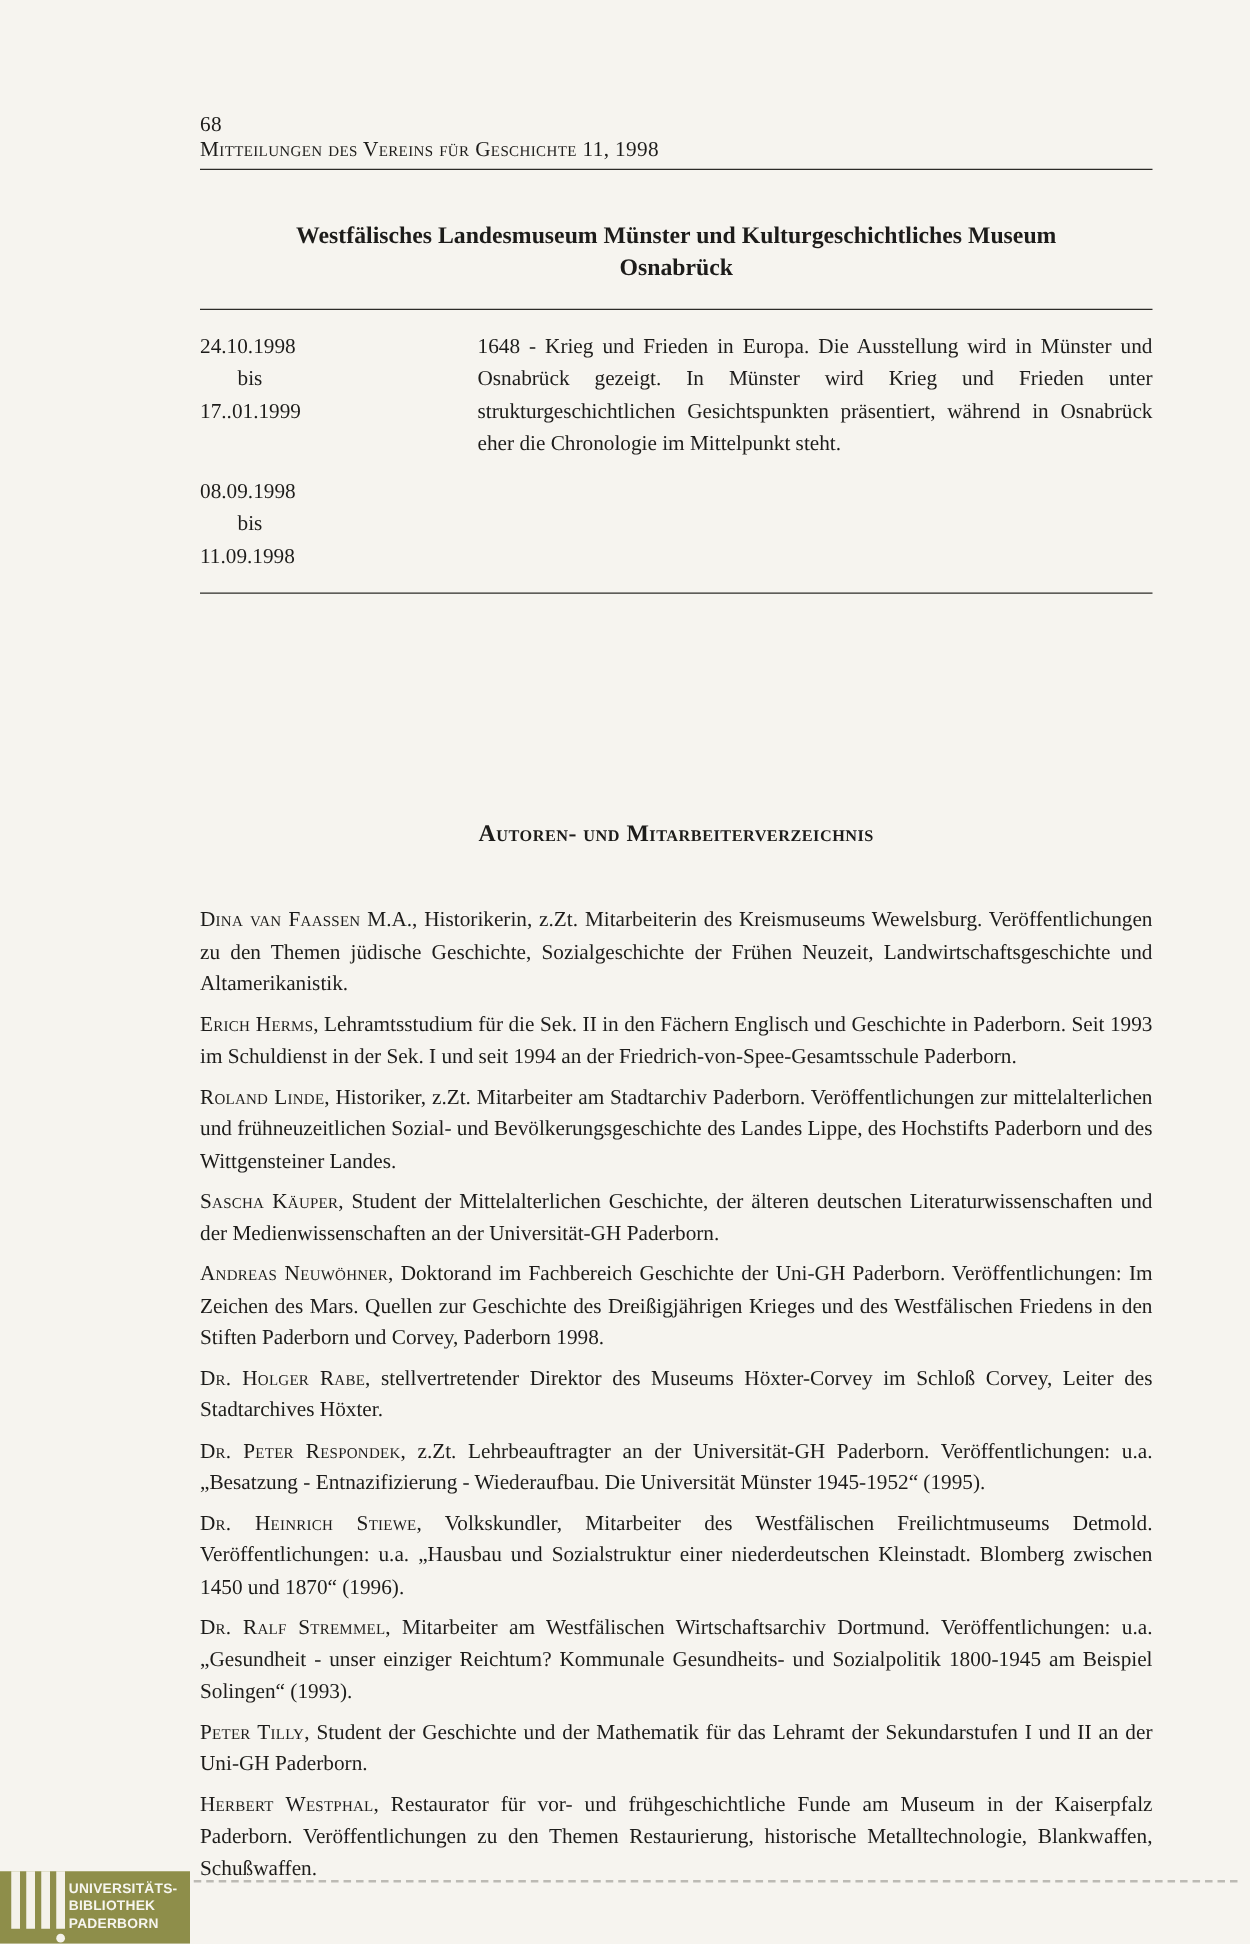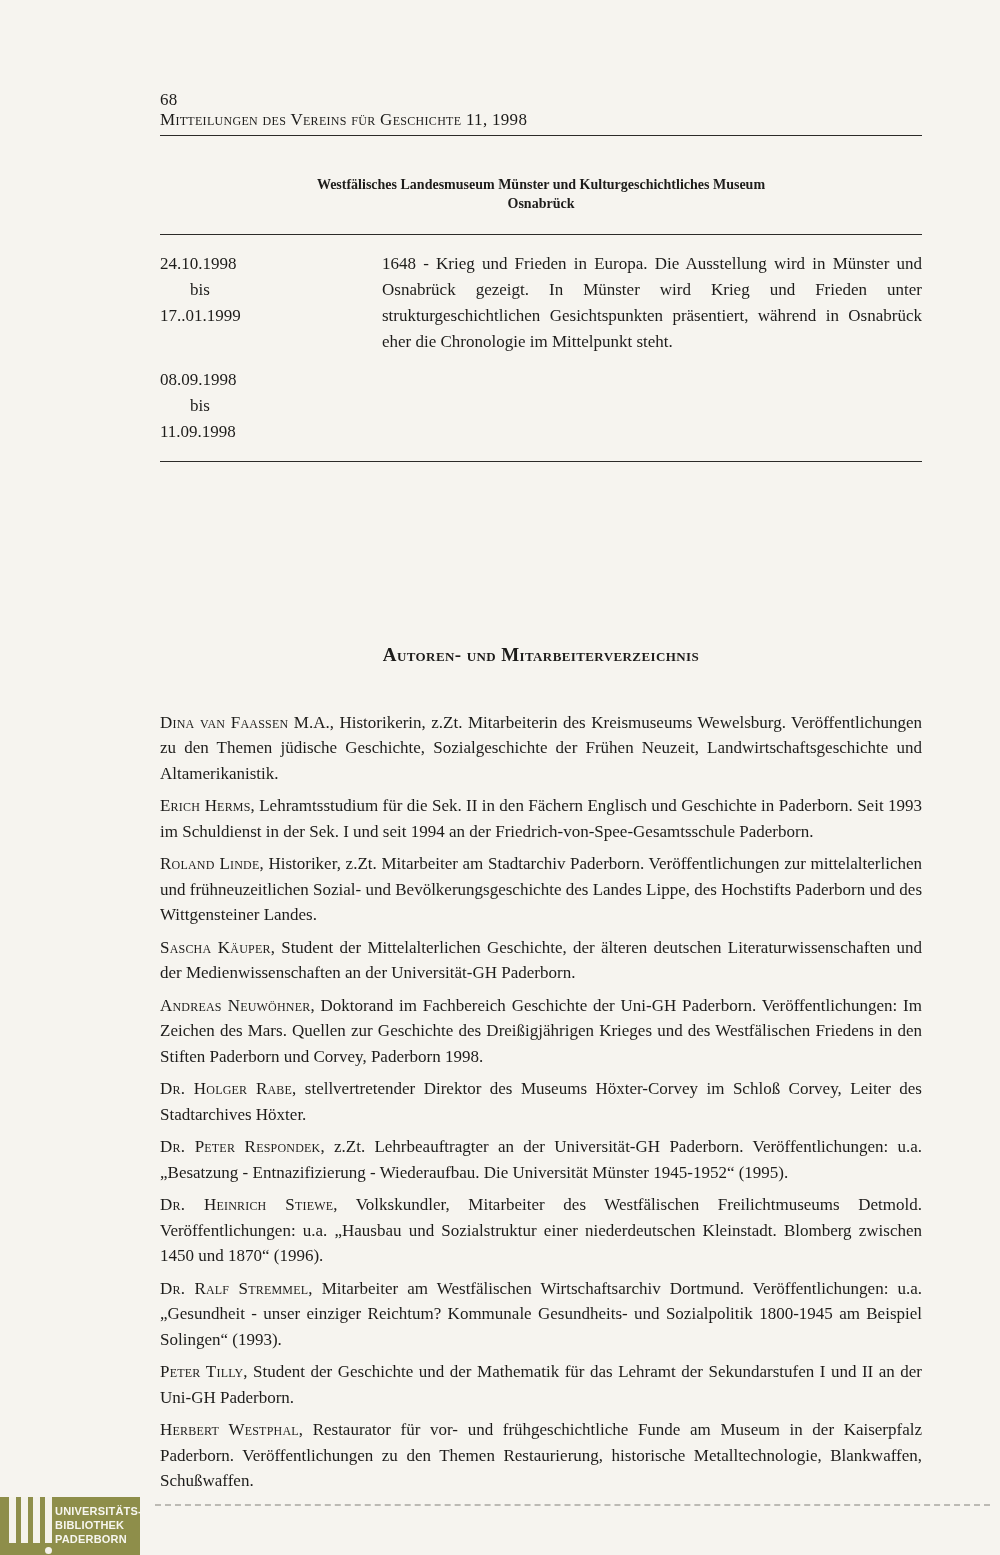--- a/index.html
+++ b/index.html
@@ -11,21 +11,21 @@
     color: #1d1c1a;
     overflow: hidden;
   }
   .page { position: absolute; left: 160px; top: 90px; width: 762px; }
 
   .header-row { display: flex; justify-content: space-between; align-items: baseline; font-size: 17px; flex-direction: column; }
   .page-num { letter-spacing: .3px; }
   .journal { font-variant: small-caps; letter-spacing: .3px; }
   .header-rule { border-bottom: 1.6px solid #2c2b28; margin-top: 5px; }
 
-  .title { text-align: center; font-weight: bold; font-size: 14px; margin-top: 40px; line-height: 1.35; }
+  .title { text-align: center; font-weight: bold; font-size: 19px; margin-top: 40px; line-height: 1.35; }
   .title span { display: block; }
 
   .events-table {
     margin-top: 20px;
     border-top: 1.6px solid #2c2b28;
     border-bottom: 1.6px solid #2c2b28;
     padding: 4px 0 16px 0;
   }
   .event-row { display: flex; margin-top: 12px; }
   .dates { width: 222px; flex: none; font-size: 17px; line-height: 26px; }
@@ -39,21 +39,21 @@
   .authors { margin-top: 44px; }
   .author-entry { text-align: justify; font-size: 17px; line-height: 25.5px; margin: 0 0 7px 0; }
   .author-name { font-variant: small-caps; letter-spacing: .2px; }
 
   .scan-line {
     position: absolute; left: 155px; top: 1504px; width: 835px; height: 0;
     border-top: 2px dashed #8d8b84; opacity: .55;
   }
 
   .stamp {
-    position: absolute; left: 0; top: 1497px; width: 140px; height: 58px;
+    position: absolute; left: 0; top: 1497px; width: 152px; height: 58px;
     background: #8e8e4a;
     font-family: "Liberation Sans", sans-serif;
   }
   .stamp-bars { position: absolute; left: 9px; top: 0; height: 100%; }
   .stamp-bars .bar { position: absolute; top: 0; width: 7px; height: 46px; background: #f4f2ea; }
   .stamp-bars .b1 { left: 0; }
   .stamp-bars .b2 { left: 12px; }
   .stamp-bars .b3 { left: 24px; }
   .stamp-bars .b4 { left: 36px; }
   .stamp-bars .dot { position: absolute; left: 36px; top: 50px; width: 7px; height: 7px; border-radius: 50%; background: #f4f2ea; }

